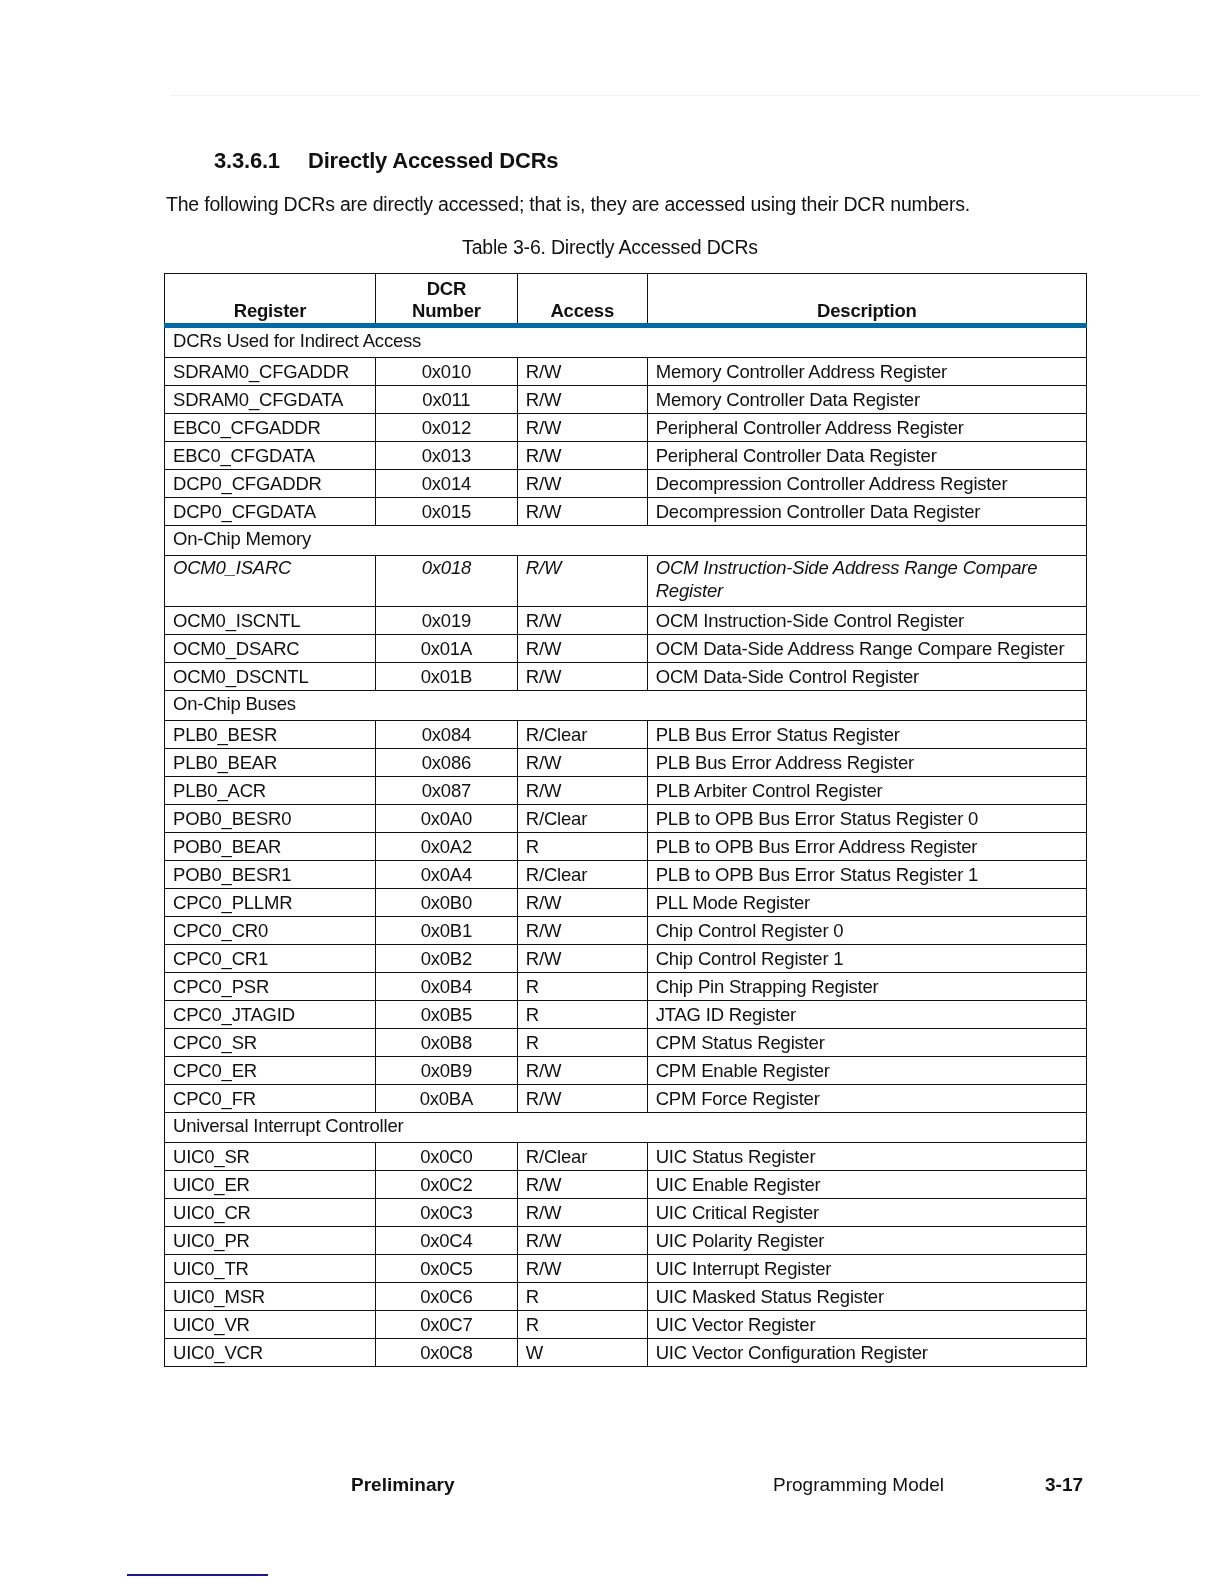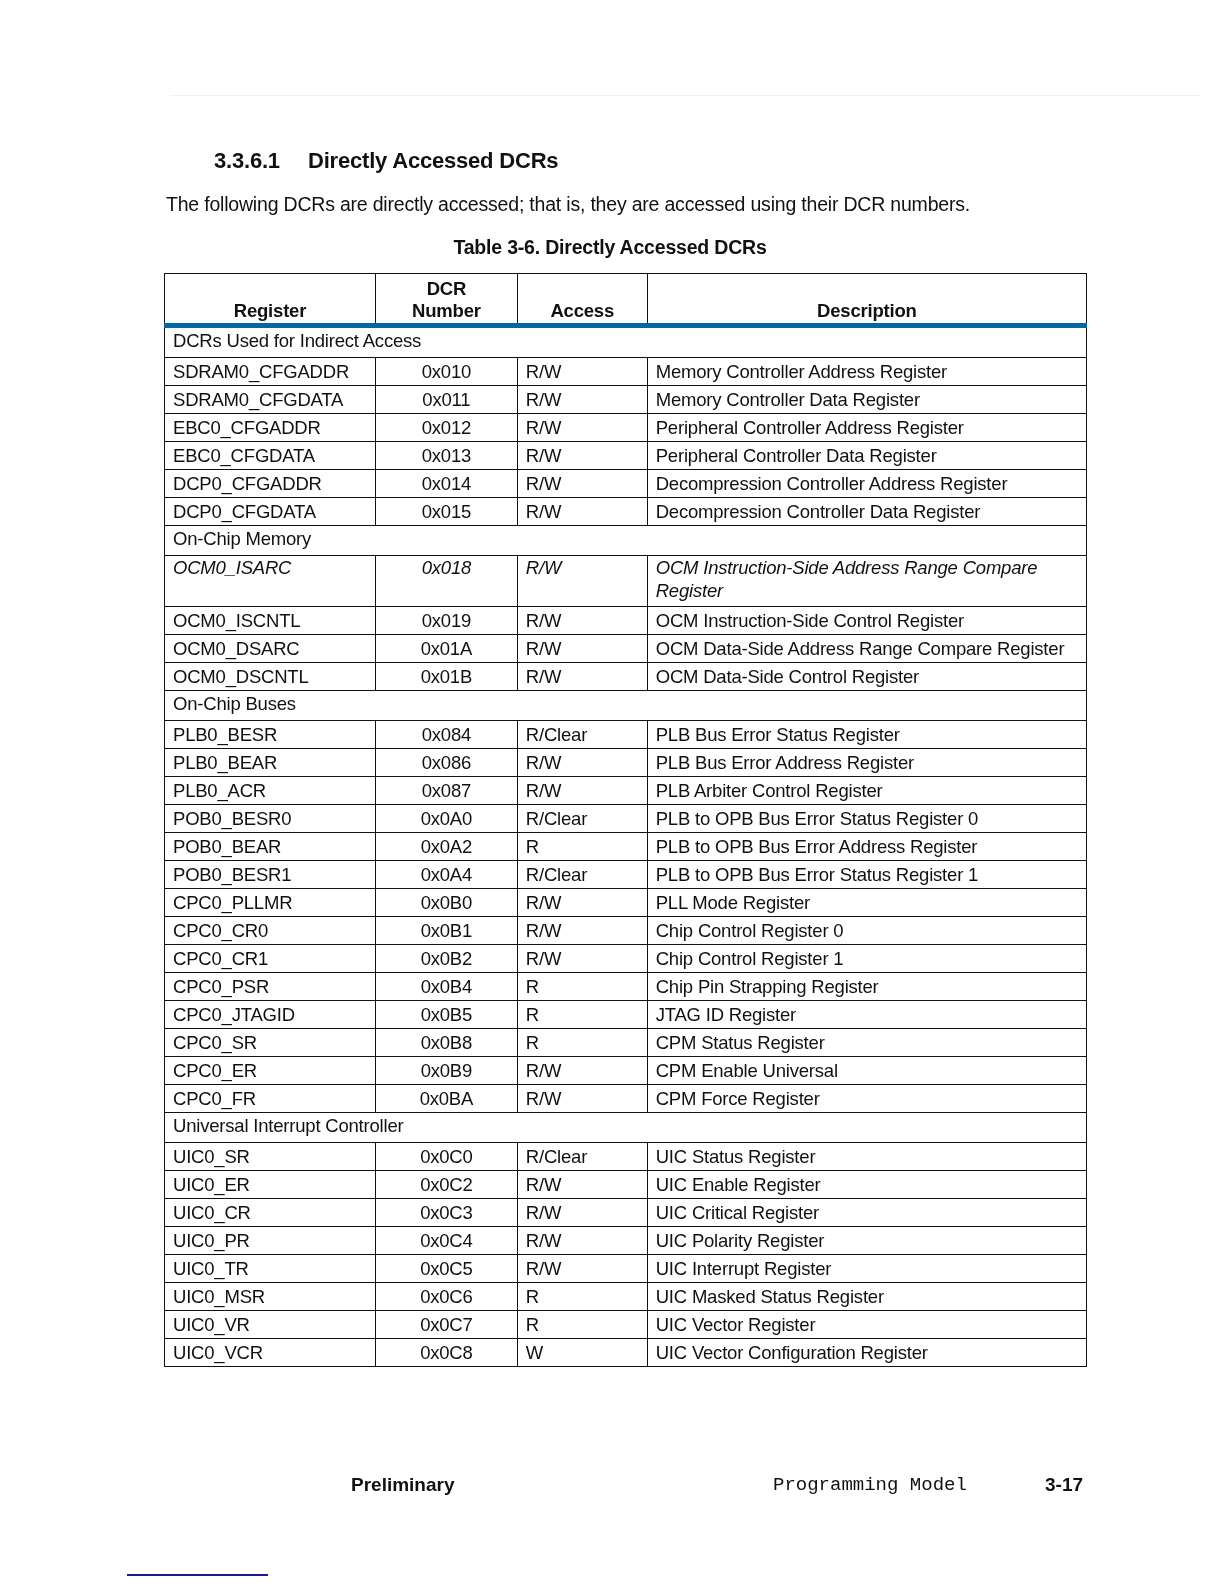--- a/index.html
+++ b/index.html
@@ -11,21 +11,21 @@
     position: absolute; left: 166px; top: 148px;
     font-size: 22px; font-weight: bold; letter-spacing: -0.2px; margin-left: 48px;
   }
   .section-heading .num { display: inline-block; width: 94px; }
   .intro {
     position: absolute; left: 166px; top: 193px;
     font-size: 19.5px; letter-spacing: -0.2px;
   }
   .table-caption {
     position: absolute; left: 0; width: 1224px; top: 236px;
-    text-align: center; font-size: 19.5px; font-weight: bold; letter-spacing: -0.2px;
+    text-align: center; font-size: 19.5px; font-weight: normal; letter-spacing: -0.2px;
     padding-left: 0; 
   }
   .table-caption span { position: relative; left: -2px; }
   table.dcr {
     position: absolute; left: 164px; top: 273px; width: 923px;
     border-collapse: collapse; font-size: 18.5px; letter-spacing: -0.2px;
   }
   table.dcr td, table.dcr th {
     border: 1.5px solid #111; padding: 0 8px; vertical-align: top;
     height: 27px; line-height: 27px;
@@ -39,21 +39,21 @@
   col.c-reg { width: 211px; }
   col.c-num { width: 142px; }
   col.c-acc { width: 130px; }
   col.c-desc { width: 440px; }
   td.num { text-align: center; }
   tr.group td {
     font-weight: normal; height: 29px; line-height: 26px;
   }
   tr.tall td { height: 50px; line-height: 23px; padding-top: 0; font-style: italic; }
   .footer-left { position: absolute; left: 351px; top: 1474px; font-size: 19px; font-weight: bold; }
-  .footer-mid { position: absolute; left: 773px; top: 1474px; font-size: 19px; font-family: Liberation Mono, monospace; }
+  .footer-mid { position: absolute; left: 773px; top: 1474px; font-size: 19px; }
   .footer-page { position: absolute; left: 1045px; top: 1474px; font-size: 19px; font-weight: bold; }
   .blue-rule {
     position: absolute; left: 127px; top: 1574px; width: 141px; height: 2px; background: #1a1a8c;
   }
   .top-rule {
     position: absolute; left: 170px; top: 95px; width: 1030px; height: 1px; background: #f2f2f2;
   }
 </style>
 </head>
 <body>
@@ -227,21 +227,21 @@
       <tr>
         <td>CPC0_SR</td>
         <td class="num">0x0B8</td>
         <td>R</td>
         <td>CPM Status Register</td>
       </tr>
       <tr>
         <td>CPC0_ER</td>
         <td class="num">0x0B9</td>
         <td>R/W</td>
-        <td>CPM Enable Universal</td>
+        <td>CPM Enable Register</td>
       </tr>
       <tr>
         <td>CPC0_FR</td>
         <td class="num">0x0BA</td>
         <td>R/W</td>
         <td>CPM Force Register</td>
       </tr>
       <tr class="group">
         <td colspan="4">Universal Interrupt Controller</td>
       </tr>

